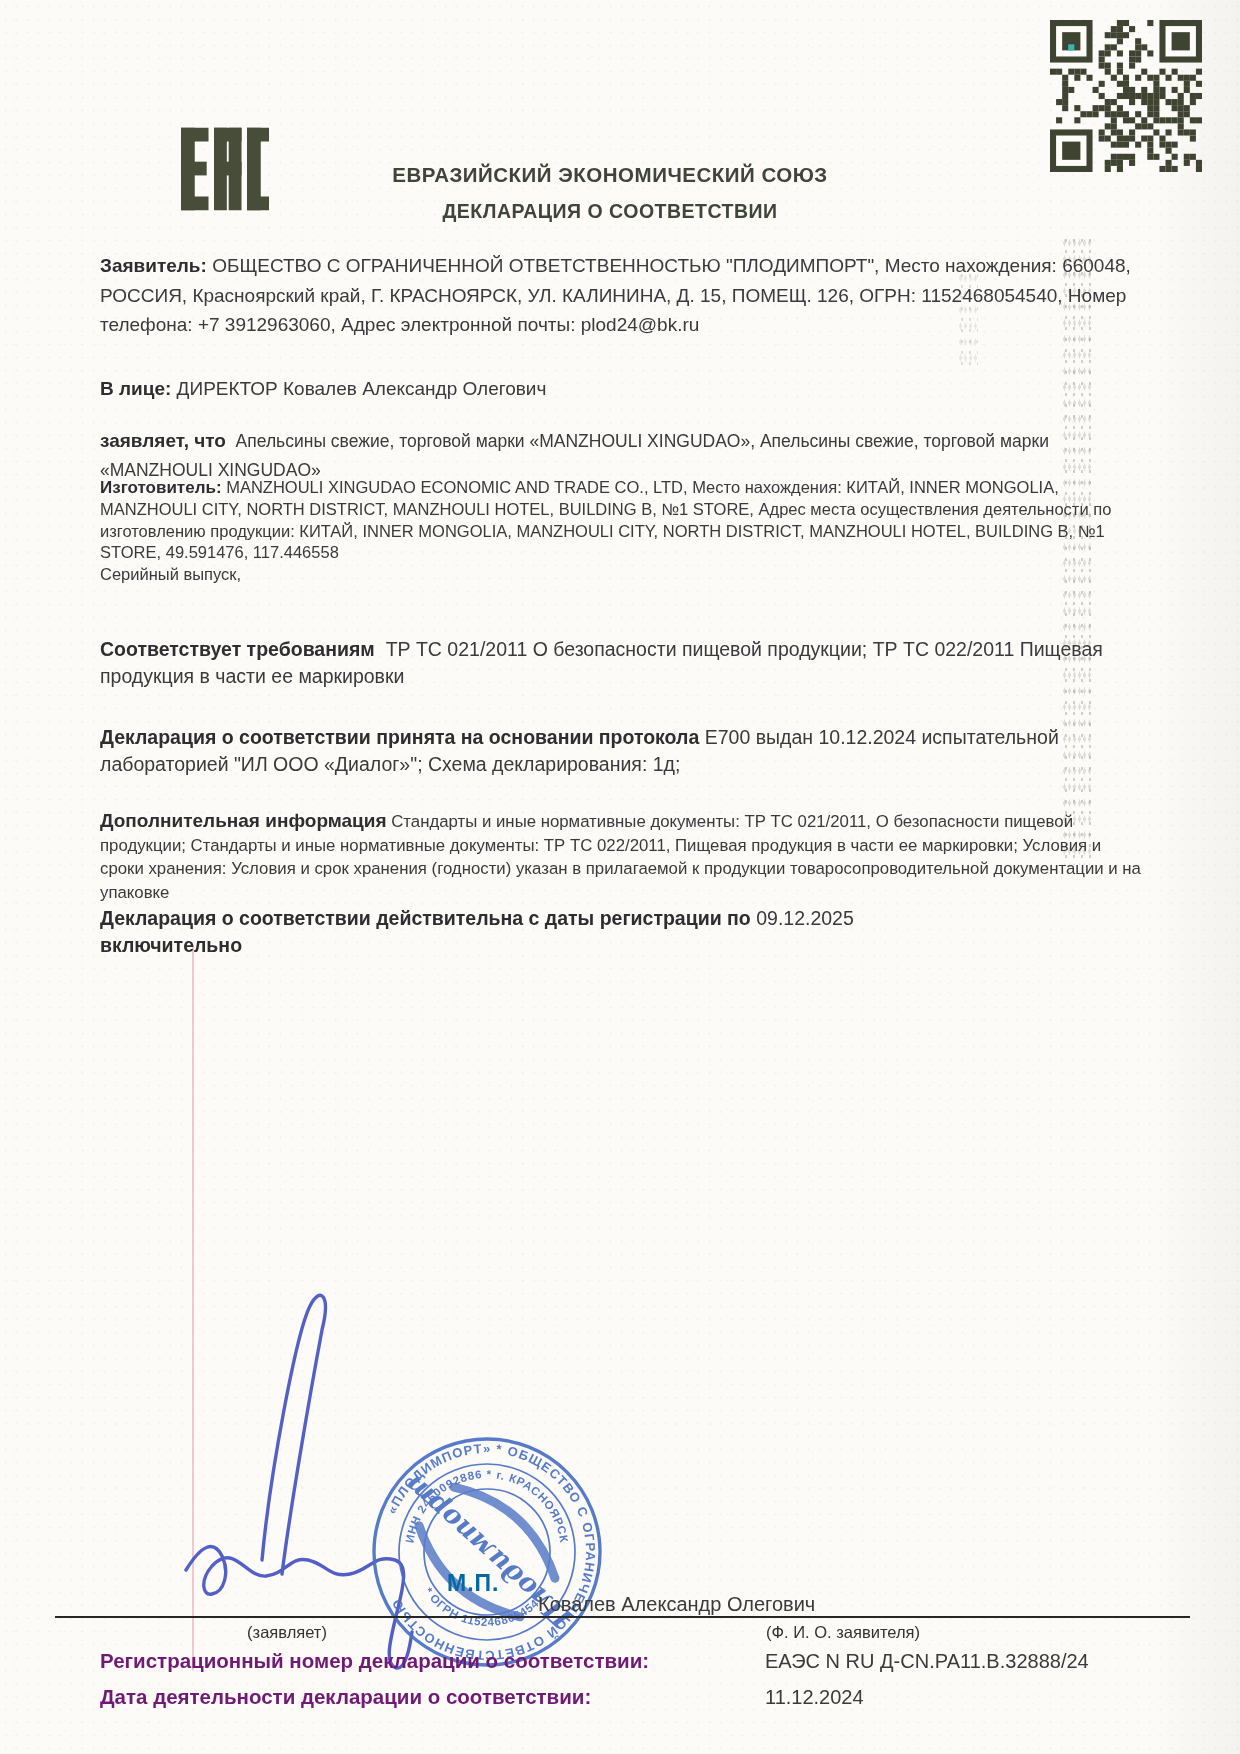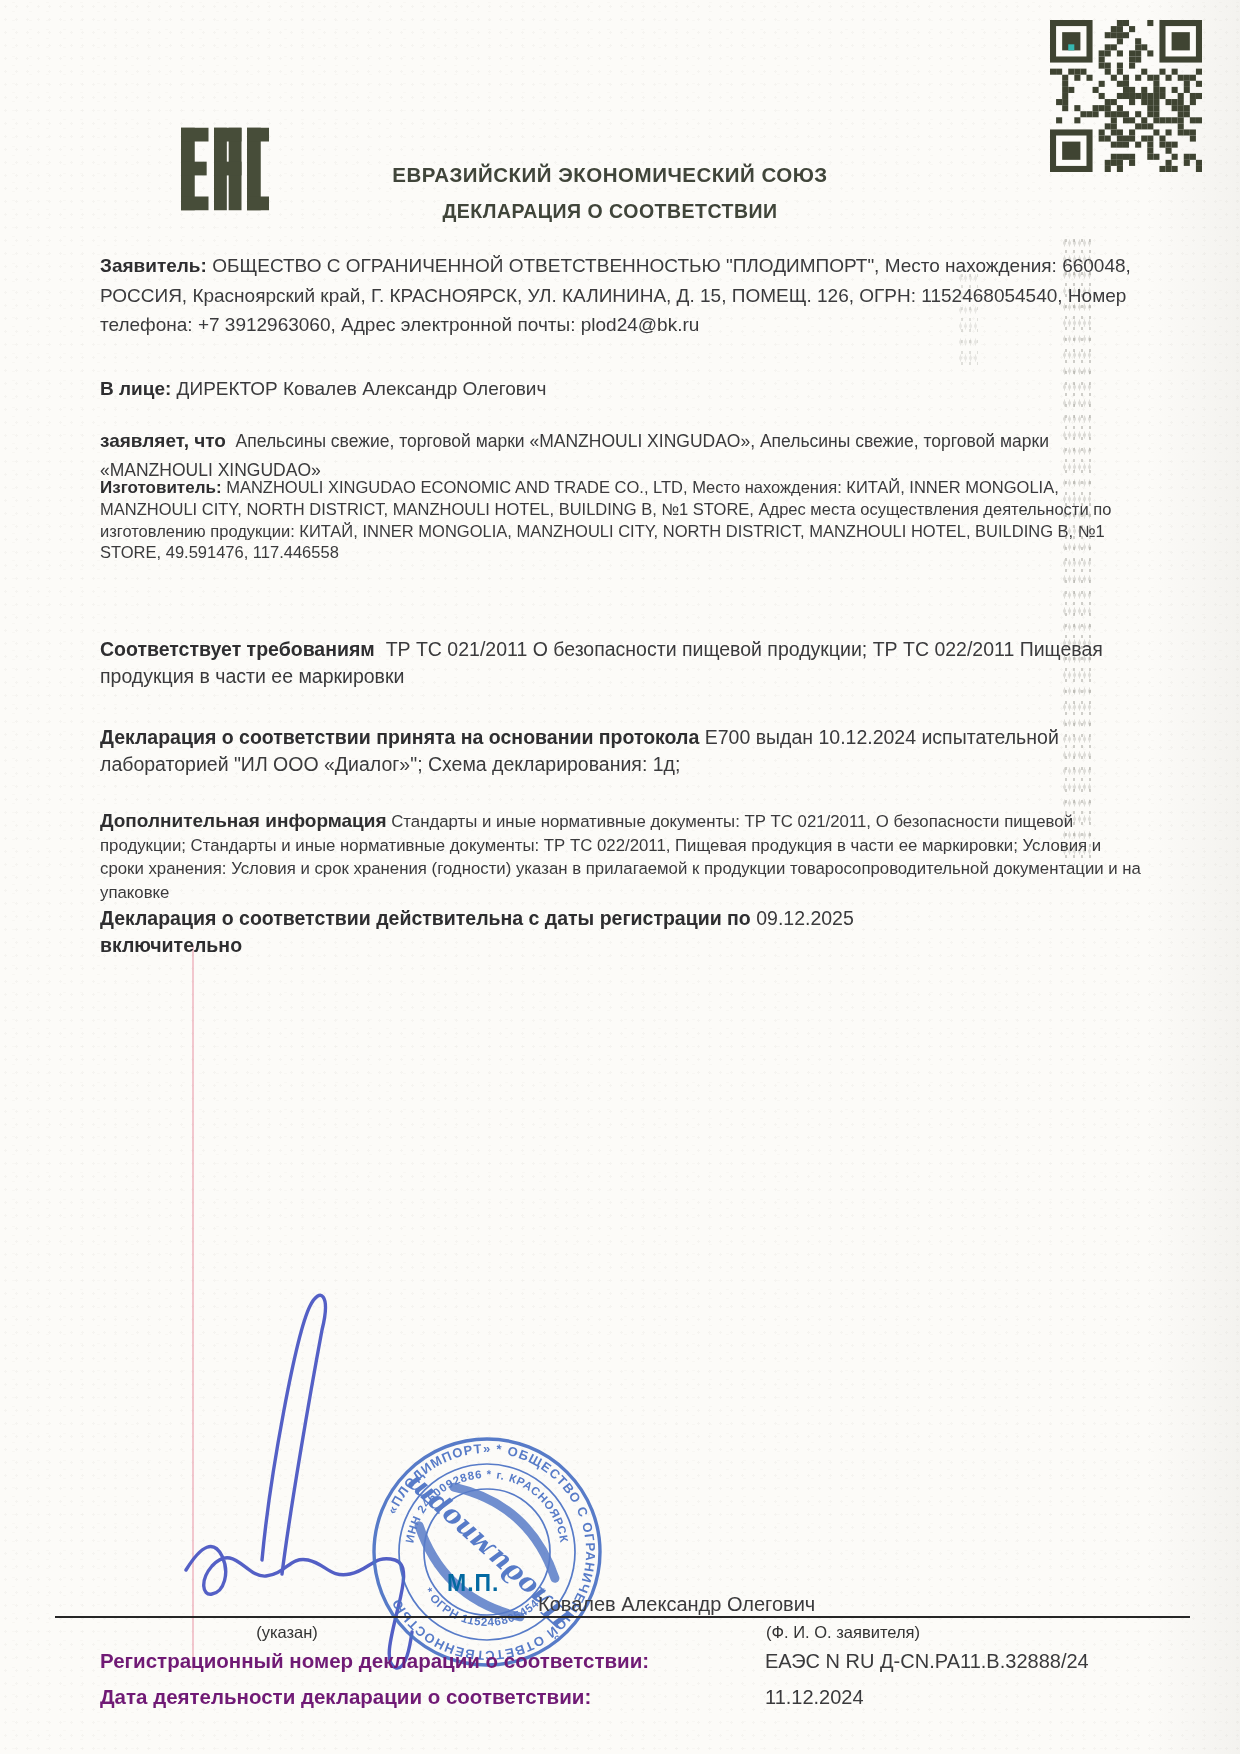--- a/index.html
+++ b/index.html
@@ -281,20 +281,21 @@
 <div class="para mid" style="top:426px;">
   <span class="b" style="font-size:19px;">заявляет, что</span>&nbsp;
   <span>Апельсины свежие, торговой марки «MANZHOULI XINGUDAO», Апельсины свежие, торговой марки «MANZHOULI XINGUDAO»</span>
 </div>
 
 <div class="para small" style="top:477px;">
   <div>
     <span class="b" style="font-size:17px;">Изготовитель:</span>
     <span>MANZHOULI XINGUDAO ECONOMIC AND TRADE CO., LTD, Место нахождения: КИТАЙ, INNER MONGOLIA, MANZHOULI CITY, NORTH DISTRICT, MANZHOULI HOTEL, BUILDING B, №1 STORE, Адрес места осуществления деятельности по изготовлению продукции: КИТАЙ, INNER MONGOLIA, MANZHOULI CITY, NORTH DISTRICT, MANZHOULI HOTEL, BUILDING B, №1 STORE, 49.591476, 117.446558</span>
   </div>
+  <div>Серийный выпуск,</div>
 </div>
 
 <div class="para lead" style="top:636px;width:1060px;">
   <span class="b">Соответствует требованиям</span>&nbsp;
   <span>ТР ТС 021/2011 О безопасности пищевой продукции; ТР ТС 022/2011 Пищевая продукция в части ее маркировки</span>
 </div>
 
 <div class="para lead" style="top:724px;width:985px;">
   <span class="b">Декларация о соответствии принята на основании протокола</span>
   <span>Е700 выдан 10.12.2024 испытательной лабораторией "ИЛ ООО «Диалог»"; Схема декларирования: 1д;</span>
@@ -344,19 +345,19 @@
       <path d="M52,146 Q120,184 188,146"></path>
     </g>
     <text x="120" y="130" text-anchor="middle" font-size="27" font-style="italic" font-weight="bold" font-family="DejaVu Serif, serif" fill="#4a71c4">Плодимпорт</text>
   </g>
 </svg>
 
 <div class="mp">М.П.</div>
 <div class="name">Ковалев Александр Олегович</div>
 
 <div class="rule" style="left:55px;top:1616px;width:1135px;"></div>
-<div class="caption" style="left:197px;top:1623px;width:180px;">(указан)</div>
+<div class="caption" style="left:197px;top:1623px;width:180px;">(заявляет)</div>
 <div class="caption" style="left:733px;top:1623px;width:220px;">(Ф. И. О. заявителя)</div>
 
 <div class="regrow-label" style="top:1649px;">Регистрационный номер декларации о соответствии:</div>
 <div class="regrow-value" style="top:1650px;">ЕАЭС N RU Д-CN.РА11.В.32888/24</div>
 <div class="regrow-label" style="top:1685px;">Дата деятельности декларации о соответствии:</div>
 <div class="regrow-value" style="top:1686px;">11.12.2024</div>
 
 </body></html>

